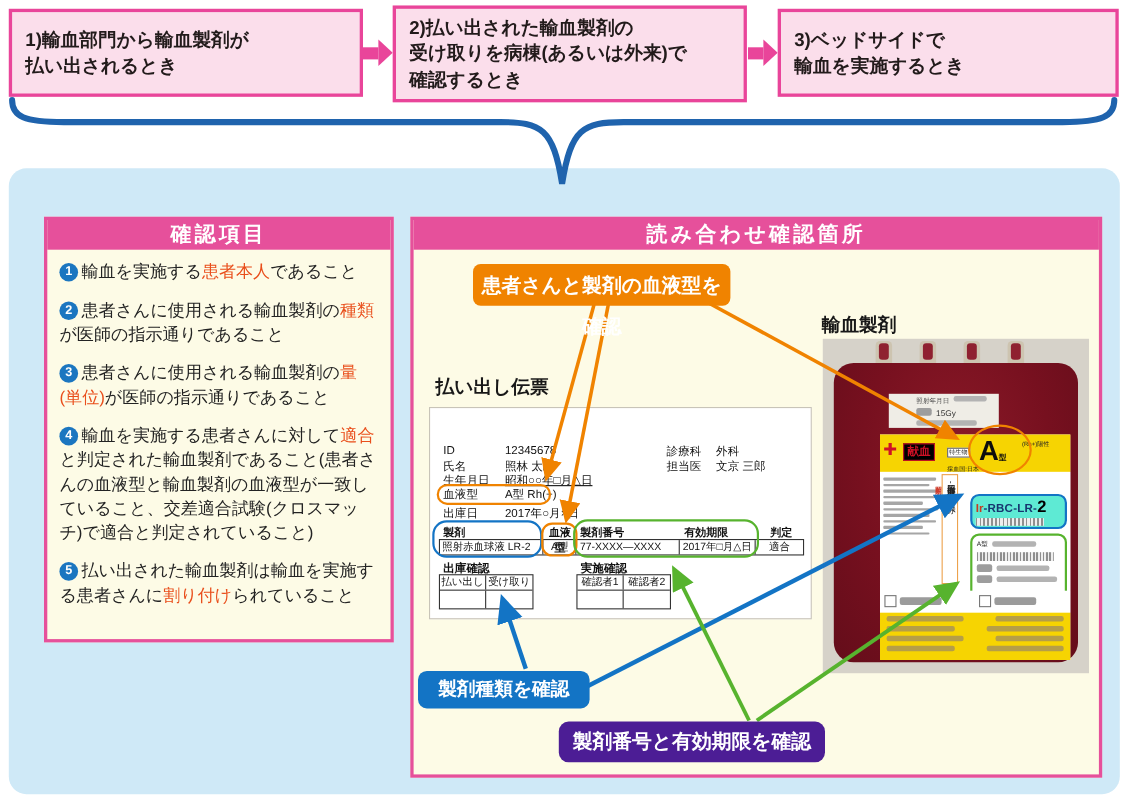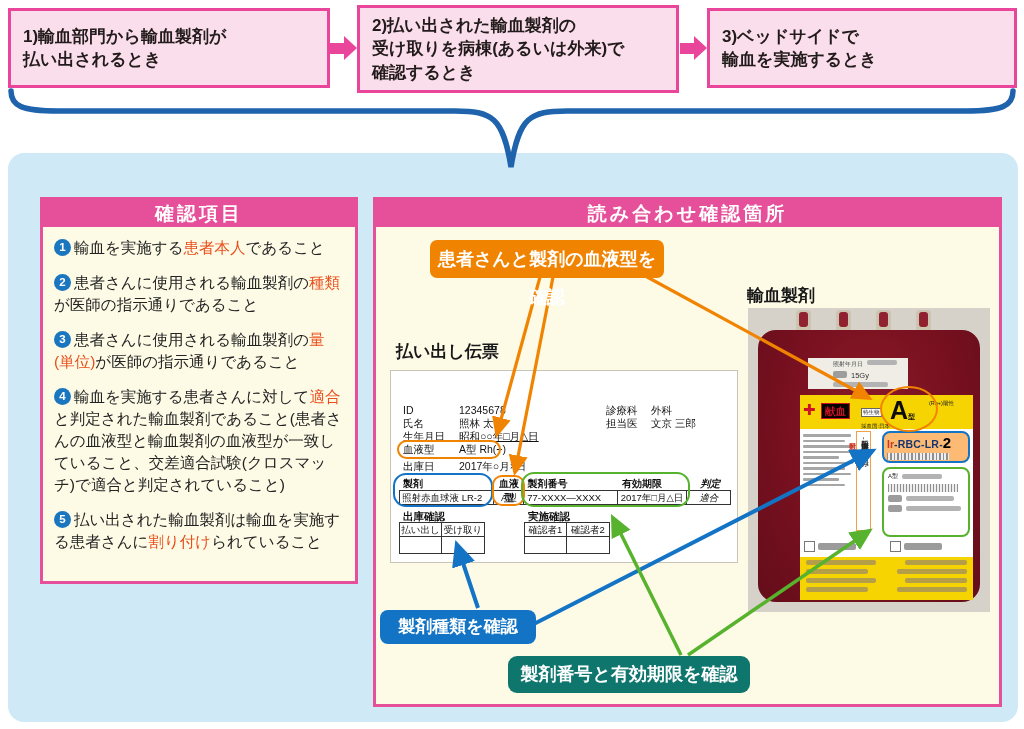--- a/index.html
+++ b/index.html
@@ -33,42 +33,42 @@
   .check-body{padding:10px 11px 0 11px;font-size:15.5px;line-height:1.42;color:#232323;}
   .item{margin:0 0 13px 0;}
   .num{display:inline-block;width:17px;height:17px;border-radius:50%;background:#1b76c0;color:#fff;
        font-size:11.5px;font-weight:bold;text-align:center;line-height:17px;margin-right:3px;vertical-align:2px;}
   .redtxt{color:#e94e1b;}
 
   
   .callout{position:absolute;color:#fff;font-weight:bold;text-align:center;box-sizing:border-box;z-index:6;}
   .callout.orange{left:54px;top:40px;width:234px;height:38px;line-height:38px;font-size:18px;background:#f08300;border-radius:7px;}
   .callout.blue{left:4px;top:410px;width:156px;height:34px;line-height:34px;font-size:17px;background:#1374c5;border-radius:8px;}
-  .callout.green{left:132px;top:456px;width:242px;height:37px;line-height:37px;font-size:18px;background:#0f766e;border-radius:9px;}
+  .callout.green{left:132px;top:456px;width:242px;height:37px;line-height:37px;font-size:18px;background:#4c1d95;border-radius:9px;}
   .caption{position:absolute;font-weight:bold;font-size:17px;color:#181818;z-index:4;}
   .bag-caption{left:371px;top:84px;}
   .slip-caption{left:20px;top:140px;}
 
   
   .slip{position:absolute;left:14px;top:170px;width:348px;height:193px;background:#fff;
         border:1px solid #c8c4b8;box-sizing:border-box;font-size:10.5px;color:#111;z-index:2;}
   .slip-title{text-align:center;font-weight:bold;font-size:11.5px;margin-top:5px;letter-spacing:2px;}
   .frow{position:absolute;white-space:nowrap;font-size:10.5px;}
   .flabel{display:inline-block;width:56px;}
   .flabel.r{width:45px;}
   .fid{left:12px;top:33px;} .fname{left:12px;top:46px;} .fbirth{left:12px;top:59px;text-decoration:underline;} .fblood{left:12px;top:72px;}
   .fdept{left:215px;top:33px;} .fdoc{left:215px;top:46px;} .fissue{left:12px;top:89px;}
   .mtable{position:absolute;left:8px;top:106px;width:332px;}
   .mth,.mtr{display:flex;}
   .mth{font-size:10px;height:13px;font-weight:bold;}
   .mtr{height:15px;border:1px solid #333;box-sizing:border-box;background:#fff;font-size:9.5px;}
   .mtr span{border-right:1px solid #333;box-sizing:border-box;line-height:13px;overflow:hidden;white-space:nowrap;}
   .mtr span:last-child{border-right:none;}
   .c1{width:95px;padding-left:2px;} .c2{width:30px;text-align:center;} .c3{width:94px;padding-left:3px;}
-  .c4{width:70px;padding-left:3px;} .c5{width:43px;text-align:center;font-style:italic;}
+  .c4{width:70px;padding-left:3px;} .c5{width:43px;text-align:center;}
   .mth .c1,.mth .c3,.mth .c4{padding-left:4px;}
   .sublabel{position:absolute;font-weight:bold;font-size:10.5px;}
   .sl1{left:12px;top:139px;} .sl2{left:137px;top:139px;}
   .stable{position:absolute;width:86px;border:1px solid #333;box-sizing:border-box;background:#fff;}
   .st1{left:8px;top:151px;} .st2{left:133px;top:151px;}
   .sth{display:flex;height:13px;font-size:9.5px;border-bottom:1px solid #333;}
   .sth span{width:43px;text-align:center;line-height:13px;border-right:1px solid #333;box-sizing:border-box;}
   .sth span:last-child{border-right:none;}
   .strow{display:flex;height:16px;}
   .strow span{width:43px;border-right:1px solid #333;box-sizing:border-box;}
@@ -103,21 +103,21 @@
   .type-suffix{font-size:7px;font-weight:bold;}
   .rh-col{position:absolute;left:129px;top:5px;font-size:5.5px;white-space:nowrap;color:#222;}
   .mid{position:relative;height:108px;background:#fff;}
   .fineprint{position:absolute;left:3px;top:5px;width:50px;}
   .fp{height:2.5px;background:#a6a6a6;margin-bottom:3px;border-radius:1px;}
   .w1{width:48px;} .w2{width:42px;} .w3{width:50px;} .w4{width:36px;}
   .stamp{position:absolute;left:47px;top:8px;writing-mode:vertical-rl;font-size:7px;color:#cf3a2a;font-weight:bold;}
   .vstrip{position:absolute;left:56px;top:2px;height:100px;writing-mode:vertical-rl;font-size:8px;
           border:1.5px solid #eda24c;padding:2px 1px;letter-spacing:0.5px;color:#222;background:#fff;box-sizing:border-box;}
   .rcol{position:absolute;left:82px;top:2px;width:88px;}
-  .code-box{border:2.5px solid #1374c5;border-radius:8px;background:#fdba74;padding:1px 3px 0 3px;height:32px;box-sizing:border-box;}
+  .code-box{border:2.5px solid #1374c5;border-radius:8px;background:#5eead4;padding:1px 3px 0 3px;height:32px;box-sizing:border-box;margin-top:18px;}
   .ir{color:#c8391f;font-weight:bold;font-size:10.5px;}
   .cm{color:#17356f;font-weight:bold;font-size:10.5px;letter-spacing:0.2px;}
   .cn{color:#000;font-weight:bold;font-size:15px;}
   .barcode{height:7px;width:62px;margin-top:1px;
            background:repeating-linear-gradient(90deg,#8f8f8f 0 1.5px,#eee 1.5px 3.5px);}
   .green-box{margin-top:4px;border:2.5px solid #57b32e;border-radius:8px;background:#fff;
              padding:3px 4px;height:70px;box-sizing:border-box;}
   .grow{display:flex;gap:4px;align-items:center;margin-bottom:3px;}
   .gtype{font-size:6px;color:#222;white-space:nowrap;}
   .blur{background:#b3b3b3;border-radius:2px;height:5px;}

